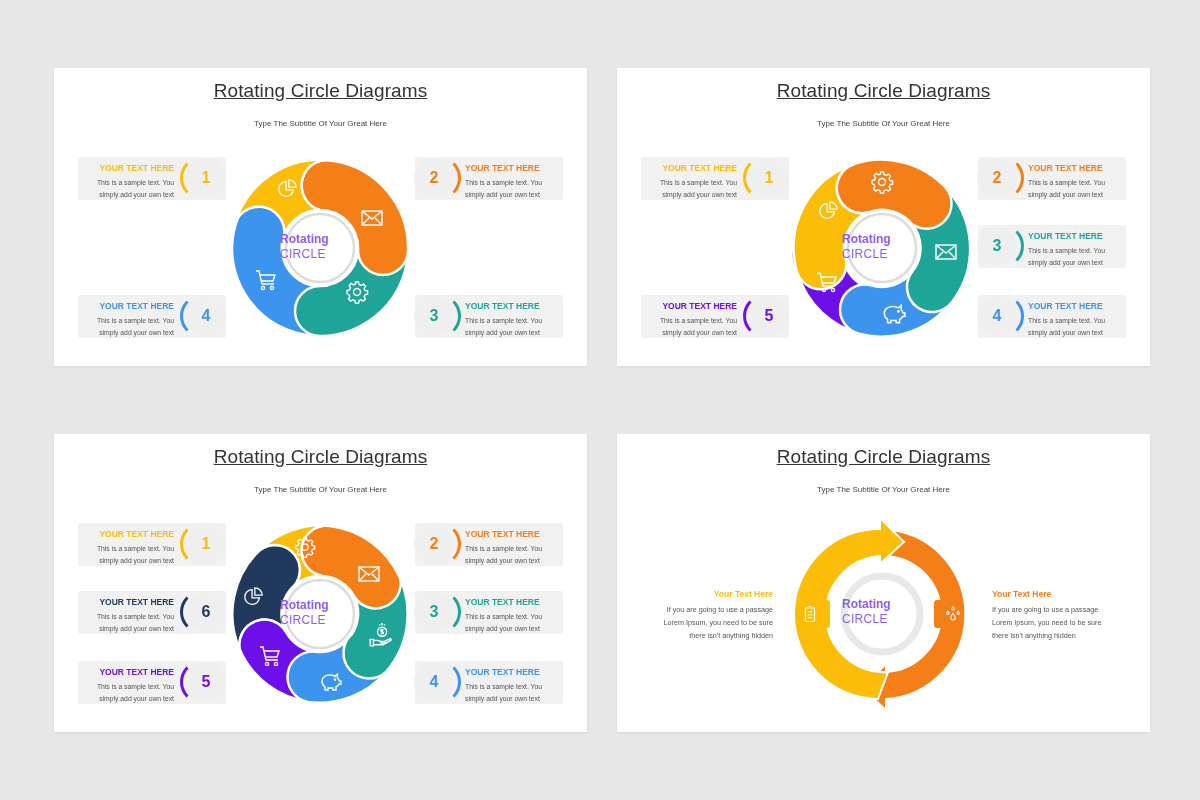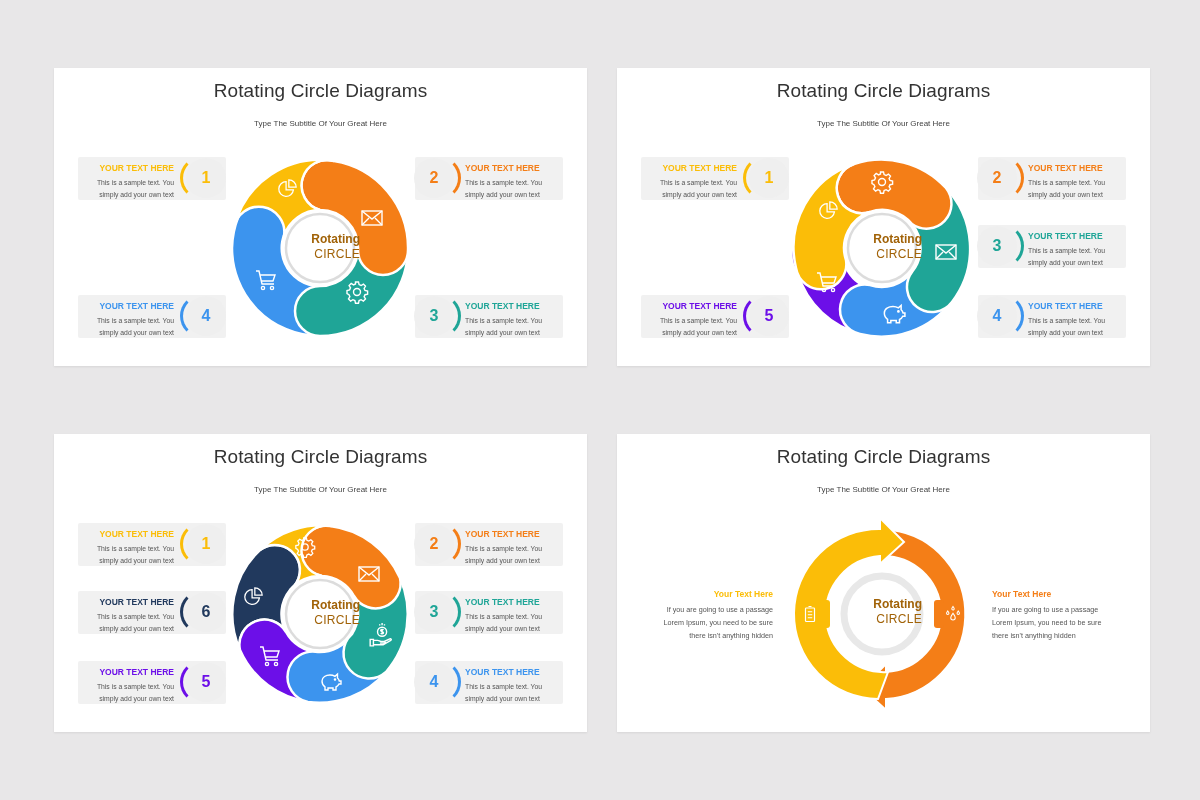--- a/index.html
+++ b/index.html
@@ -1,28 +1,28 @@
 <!DOCTYPE html>
 <html><head>
 <meta charset="utf-8">
 <style>
   html,body{margin:0;padding:0;}
   body{width:1200px;height:800px;background:#e8e7e8;position:relative;overflow:hidden;font-family:"Liberation Sans",sans-serif;}
   .slide{position:absolute;width:533px;height:298px;background:#fff;box-shadow:0 1px 2px rgba(0,0,0,0.08);}
-  .title{position:absolute;left:0;right:0;top:12px;text-align:center;font-size:19px;color:#333;letter-spacing:0.1px;}
+  .title{position:absolute;left:0;right:0;top:12px;text-align:center;font-size:19px;color:#333;letter-spacing:0.1px;text-decoration:underline;}
   .subtitle{position:absolute;left:0;right:0;top:39px;text-align:center;font-size:8px;color:#444;margin-top:12px;}
   .box{position:absolute;width:148px;height:43px;background:#f1f1f1;border-radius:2px;}
   .box .h{position:absolute;top:6px;font-size:8.5px;font-weight:bold;white-space:nowrap;}
   .box .t{position:absolute;top:20px;font-size:6.8px;color:#555;line-height:12px;white-space:nowrap;}
   .box.left .h,.box.left .t{right:52px;text-align:right;}
   .box.right .h,.box.right .t{left:50px;text-align:left;}
   .num{position:absolute;width:40px;height:40px;border-radius:50%;background:#efefef;font-size:16px;font-weight:bold;display:flex;align-items:center;justify-content:center;}
   .arc{position:absolute;width:44px;height:44px;border-radius:50%;border:3px solid transparent;box-sizing:border-box;}
   svg.wheel{position:absolute;overflow:visible;}
-  .center-text{position:absolute;width:80px;text-align:right;color:#a16207;}
+  .center-text{position:absolute;width:80px;text-align:left;color:#8b5cf6;}
   .center-text .a{font-size:12px;font-weight:bold;line-height:15px;}
   .center-text .b{font-size:12px;line-height:15px;letter-spacing:0.3px;}
   .ptext{position:absolute;font-size:7.2px;color:#555;line-height:13px;white-space:nowrap;}
   .ptext .h{font-size:8.5px;font-weight:bold;margin-bottom:2px;}
 </style>
 </head>
 <body>
 
 <svg width="0" height="0" style="position:absolute">
   <defs>

